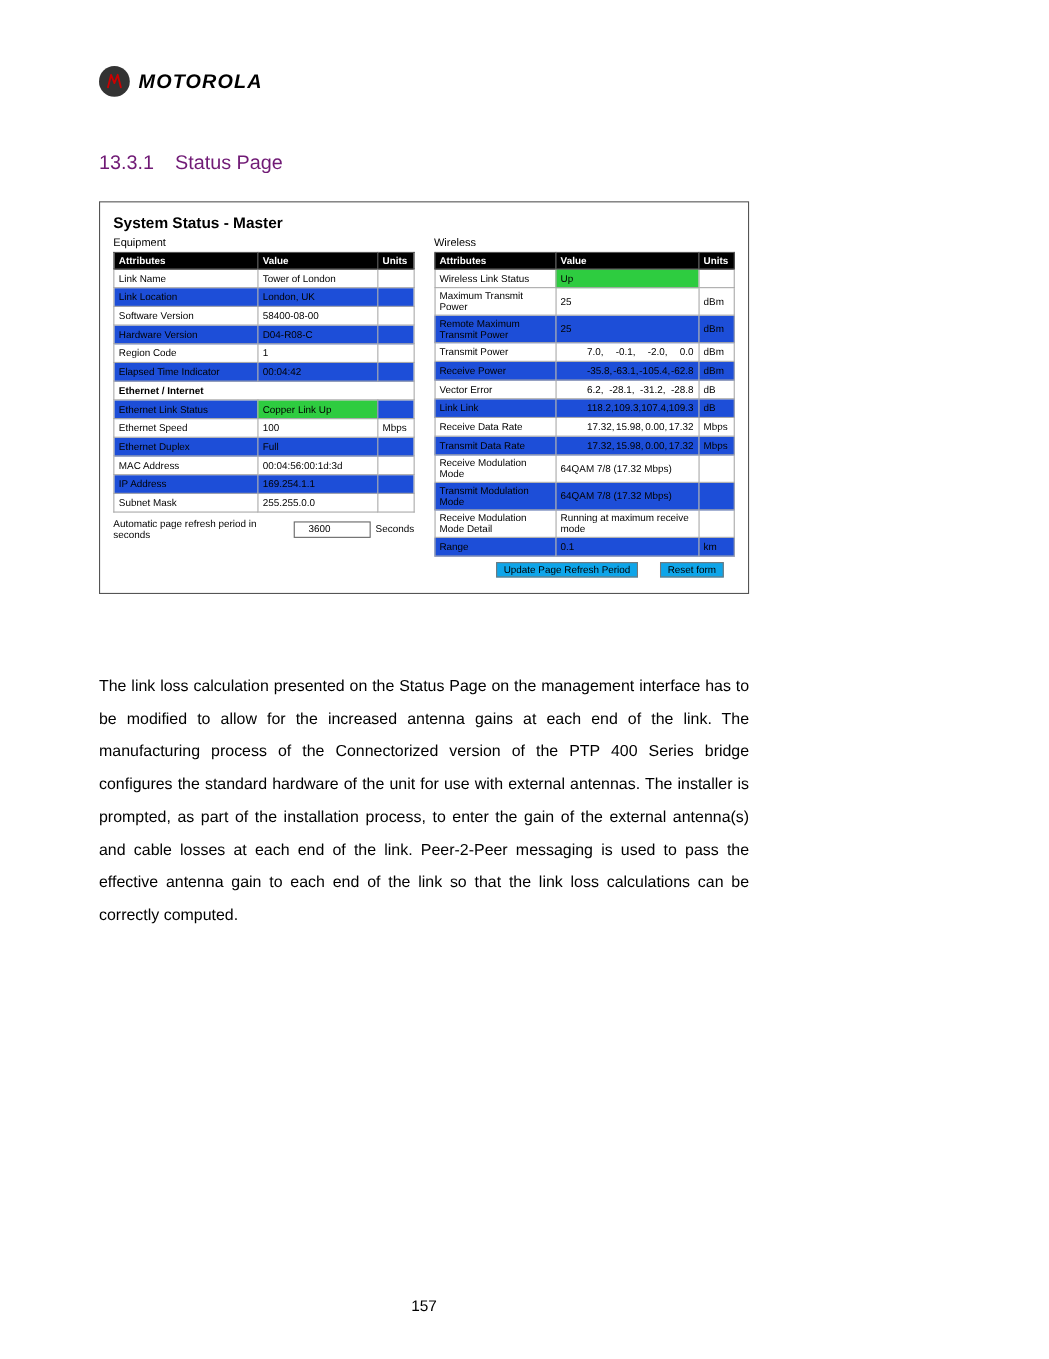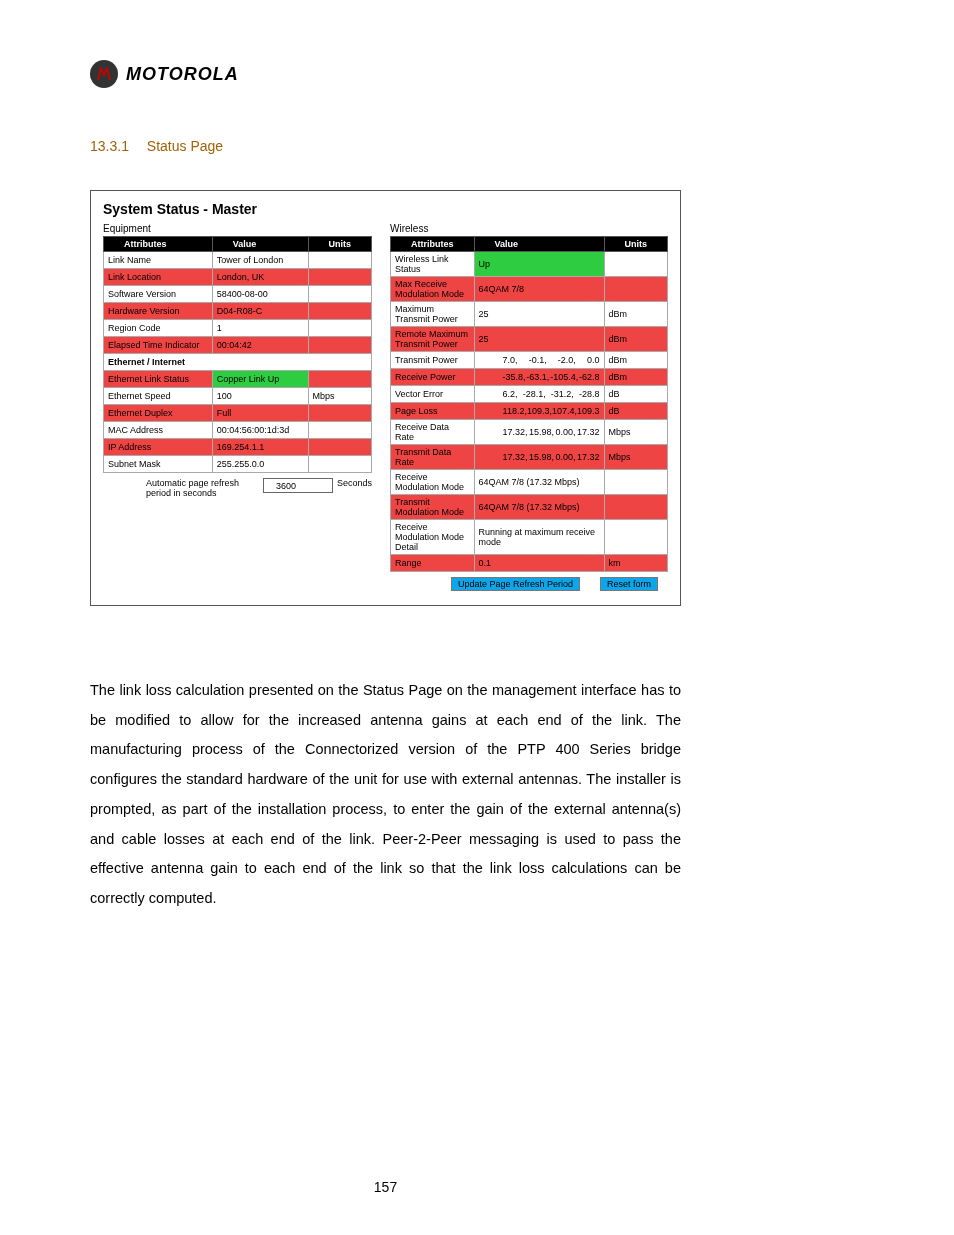--- a/index.html
+++ b/index.html
@@ -34,23 +34,23 @@
     position: relative;
   }
   .logo-mark svg { width: 18px; height: 18px; }
   .logo-text {
     font-weight: bold;
     font-style: italic;
     letter-spacing: 1px;
     font-size: 18px;
   }
   .heading {
-    color: #a16207;
-    font-size: 14px;
-    margin-bottom: 36px;
+    color: #701a75;
+    font-size: 18px;
+    margin-bottom: 24px;
   }
   .heading .num { margin-right: 14px; }
   .status-box {
     border: 1px solid #555;
     padding: 10px 12px 14px 12px;
   }
   .sys-title {
     font-weight: bold;
     font-size: 14px;
     margin-bottom: 6px;
@@ -67,41 +67,40 @@
   }
   table.st {
     border-collapse: collapse;
     width: 100%;
     font-size: 9px;
   }
   table.st th {
     background: #000;
     color: #fff;
     text-align: left;
-    padding: 2px 20px;
+    padding: 2px 4px;
     font-weight: bold;
     border: 1px solid #555;
   }
   table.st td {
     padding: 2px 4px;
     border: 1px solid #aaa;
     vertical-align: middle;
     height: 12px;
   }
-  .alt td { background: #ef4444; }
+  .alt td { background: #1d4ed8; }
   .green td.valcell, td.green { background: #2ecc40; }
   .bold { font-weight: bold; }
   .valwrap { display: flex; justify-content: space-between; margin-left: 24px; }
   .foot-row {
     display: flex;
-    align-items: flex-start;
+    align-items: center;
     font-size: 9px;
     margin-top: 5px;
     gap: 4px;
-    margin-left: 43px;
   }
   .foot-input {
     width: 44px;
     font-size: 9px;
     border: 1px solid #666;
     padding: 0 12px;
     height: 13px;
   }
   .mini-btn {
     font-size: 9px;
@@ -238,25 +237,20 @@
               <tr>
             <th style="width:46%">Attributes</th>
             <th style="width:42%">Value</th>
             <th style="width:12%">Units</th>
           </tr>
           <tr>
                 <td>Wireless Link Status</td>
                 <td class="green">Up</td>
                 <td></td>
               </tr>
-          <tr class="alt">
-                <td>Max Receive Modulation Mode</td>
-                <td>64QAM 7/8</td>
-                <td></td>
-              </tr>
           <tr>
                 <td>Maximum Transmit Power</td>
                 <td>25</td>
                 <td>dBm</td>
               </tr>
           <tr class="alt">
                 <td>Remote Maximum Transmit Power</td>
                 <td>25</td>
                 <td>dBm</td>
               </tr>
@@ -290,21 +284,21 @@
                   <div class="valwrap">
                     <span>6.2,</span>
                     <span>-28.1,</span>
                     <span>-31.2,</span>
                     <span>-28.8</span>
                   </div>
                 </td>
                 <td>dB</td>
               </tr>
           <tr class="alt">
-                <td>Page Loss</td>
+                <td>Link Link</td>
                 <td>
                   <div class="valwrap">
                     <span>118.2,</span>
                     <span>109.3,</span>
                     <span>107.4,</span>
                     <span>109.3</span>
                   </div>
                 </td>
                 <td>dB</td>
               </tr>

